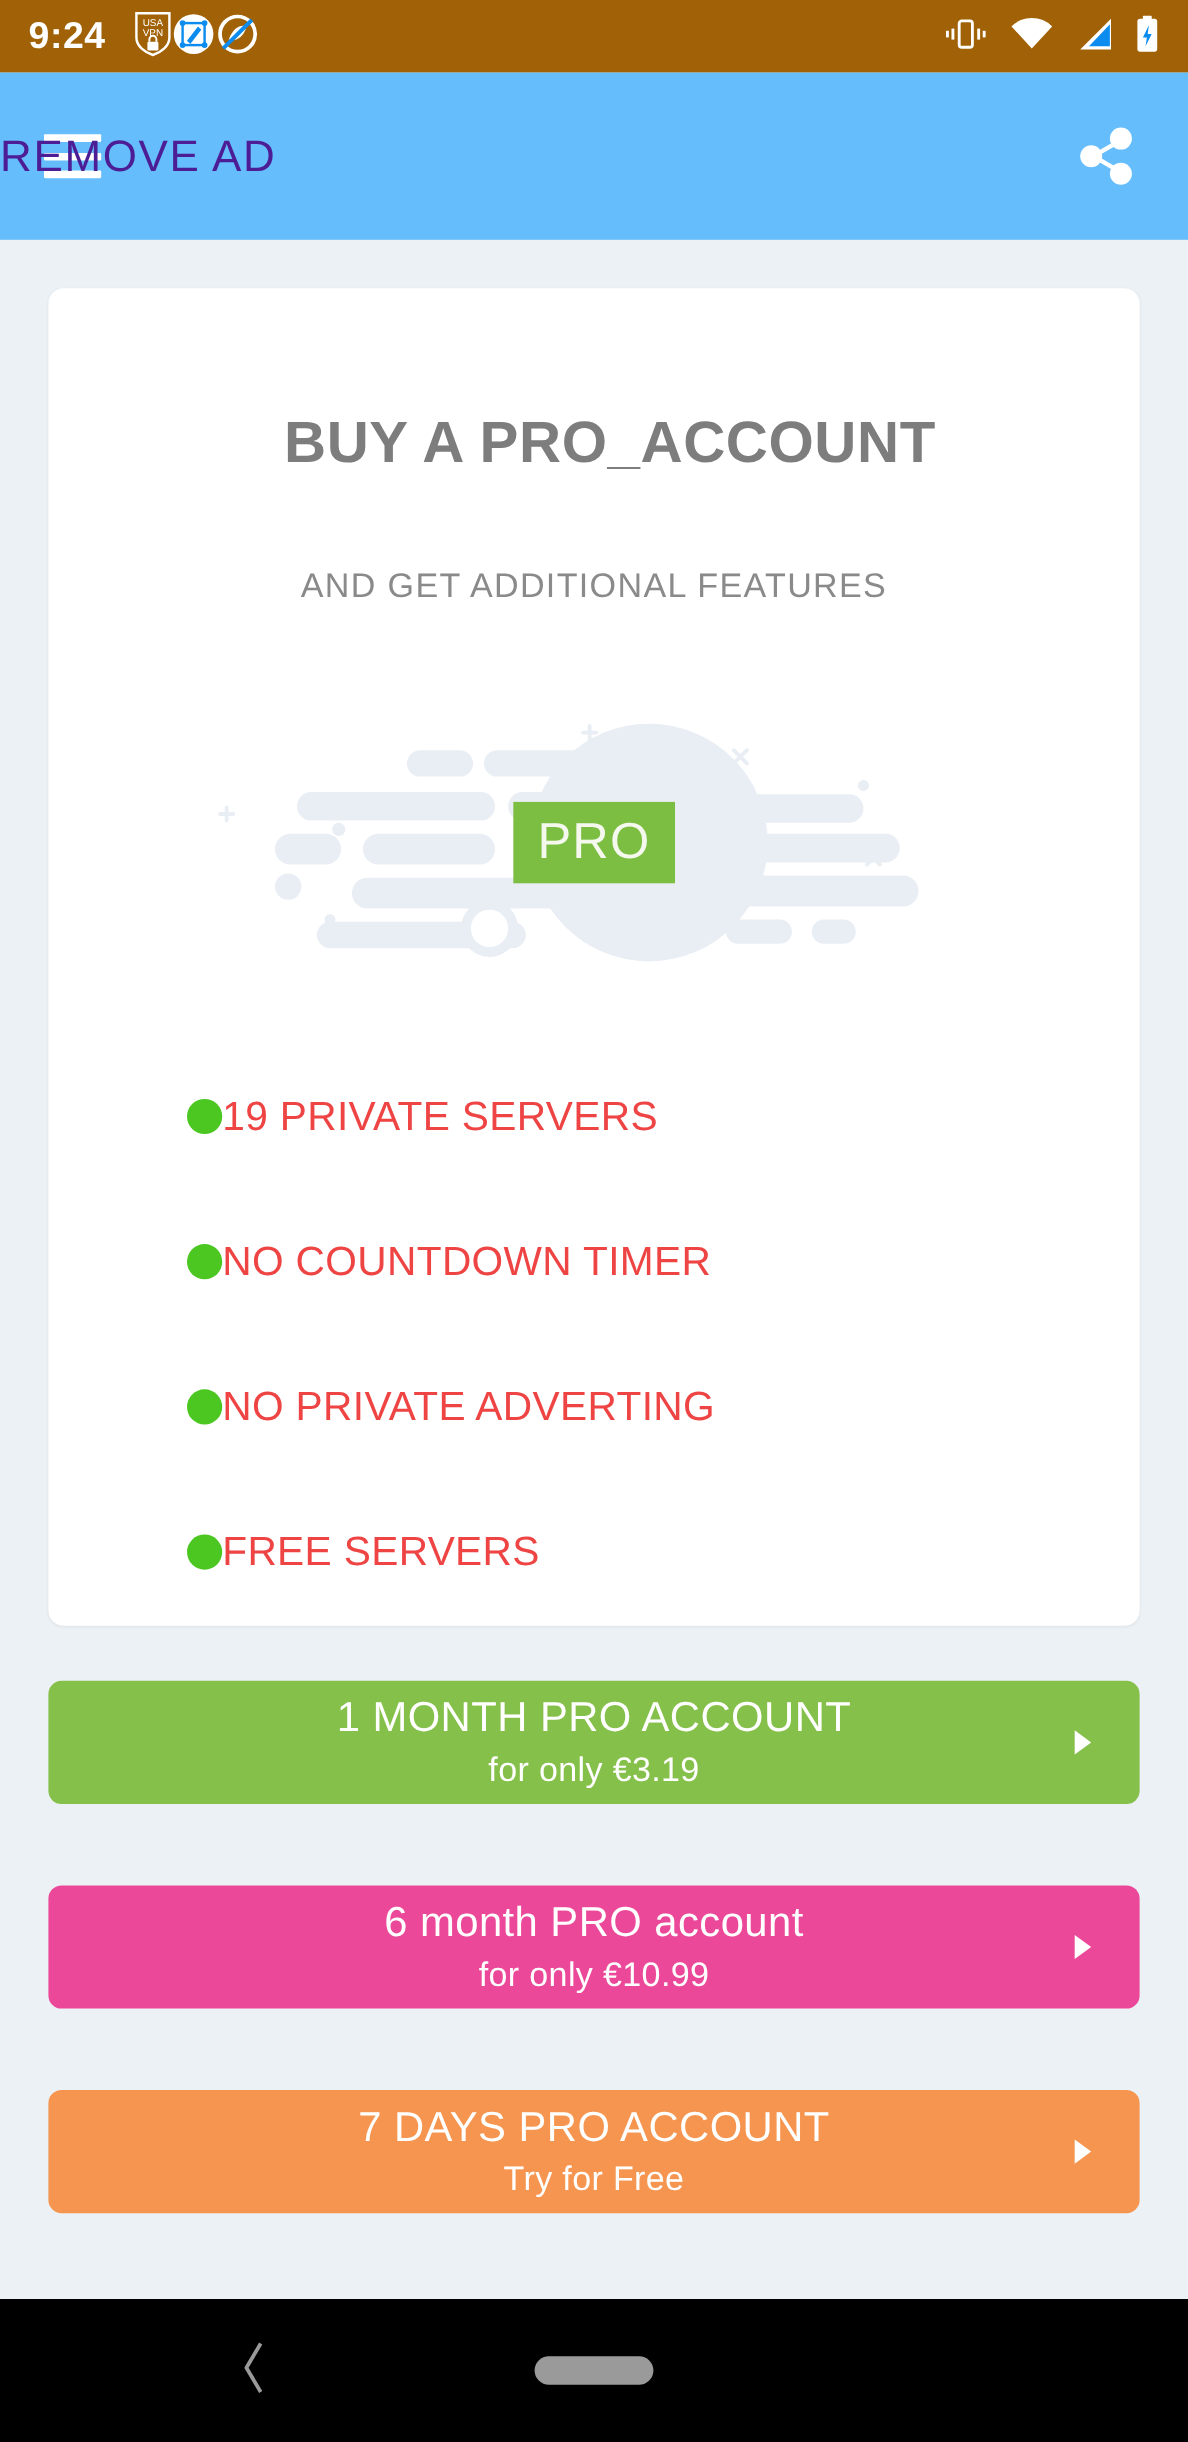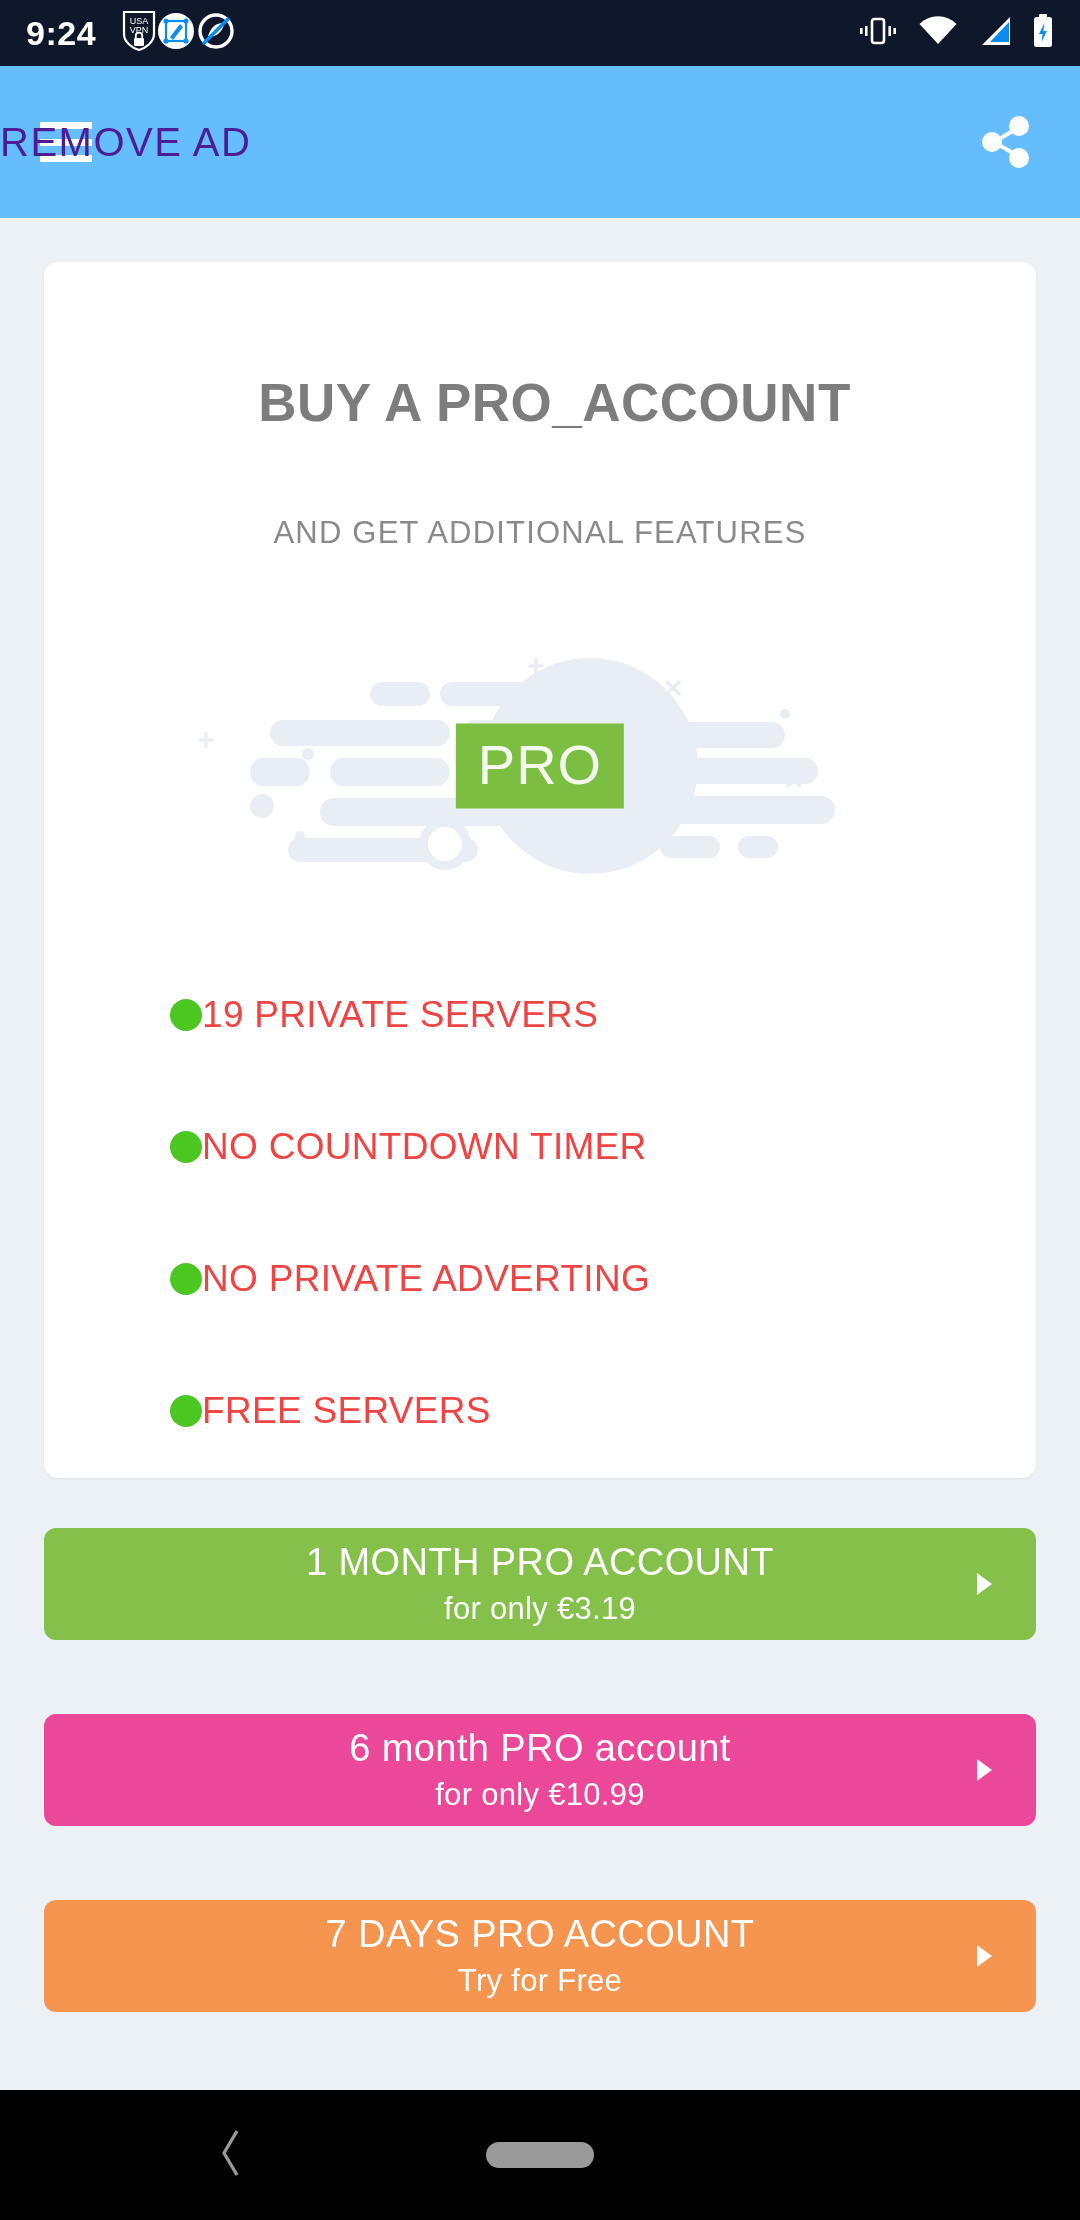--- a/index.html
+++ b/index.html
@@ -7,21 +7,21 @@
     width:1080px; height:2220px;
     background:#ECF1F5;
     font-family:"Liberation Sans", sans-serif;
     overflow:hidden;
   }
   .screen { position:relative; width:1080px; height:2220px; background:#ECF1F5; }
 
   
   .status-bar {
     position:absolute; top:0; left:0; width:1080px; height:66px;
-    background:#0f172a; display:flex; align-items:center;
+    background:#a16207; display:flex; align-items:center;
     padding:0 26px; color:#fff;
   }
   .status-time {
     font-size:34px; font-weight:bold; letter-spacing:0.5px;
     color:#fff; margin-right:26px;
   }
   .status-left-icons { display:flex; align-items:center; }
   .status-right-icons {
     margin-left:auto; display:flex; align-items:center; gap:20px;
   }
@@ -64,21 +64,21 @@
 
   
   .illustration {
     position:relative; width:992px; height:250px; margin-top:90px;
     display:flex; align-items:center; justify-content:center;
   }
   .pro-badge {
     position:absolute; left:50%; top:50%;
     transform:translate(-50%,-50%);
     background:#7CBE42; color:#F4F8ED;
-    font-size:56px; padding:8px 22px 12px 22px;
+    font-size:46px; padding:8px 22px 12px 22px;
     letter-spacing:1px; z-index:3;
   }
 
   
   .features { margin-top:58px; padding-left:126px; }
   .feature-row { display:flex; align-items:center; height:132px; }
   .bullet {
     width:32px; height:32px; border-radius:50%;
     background:#4CC722; flex-shrink:0;
   }

